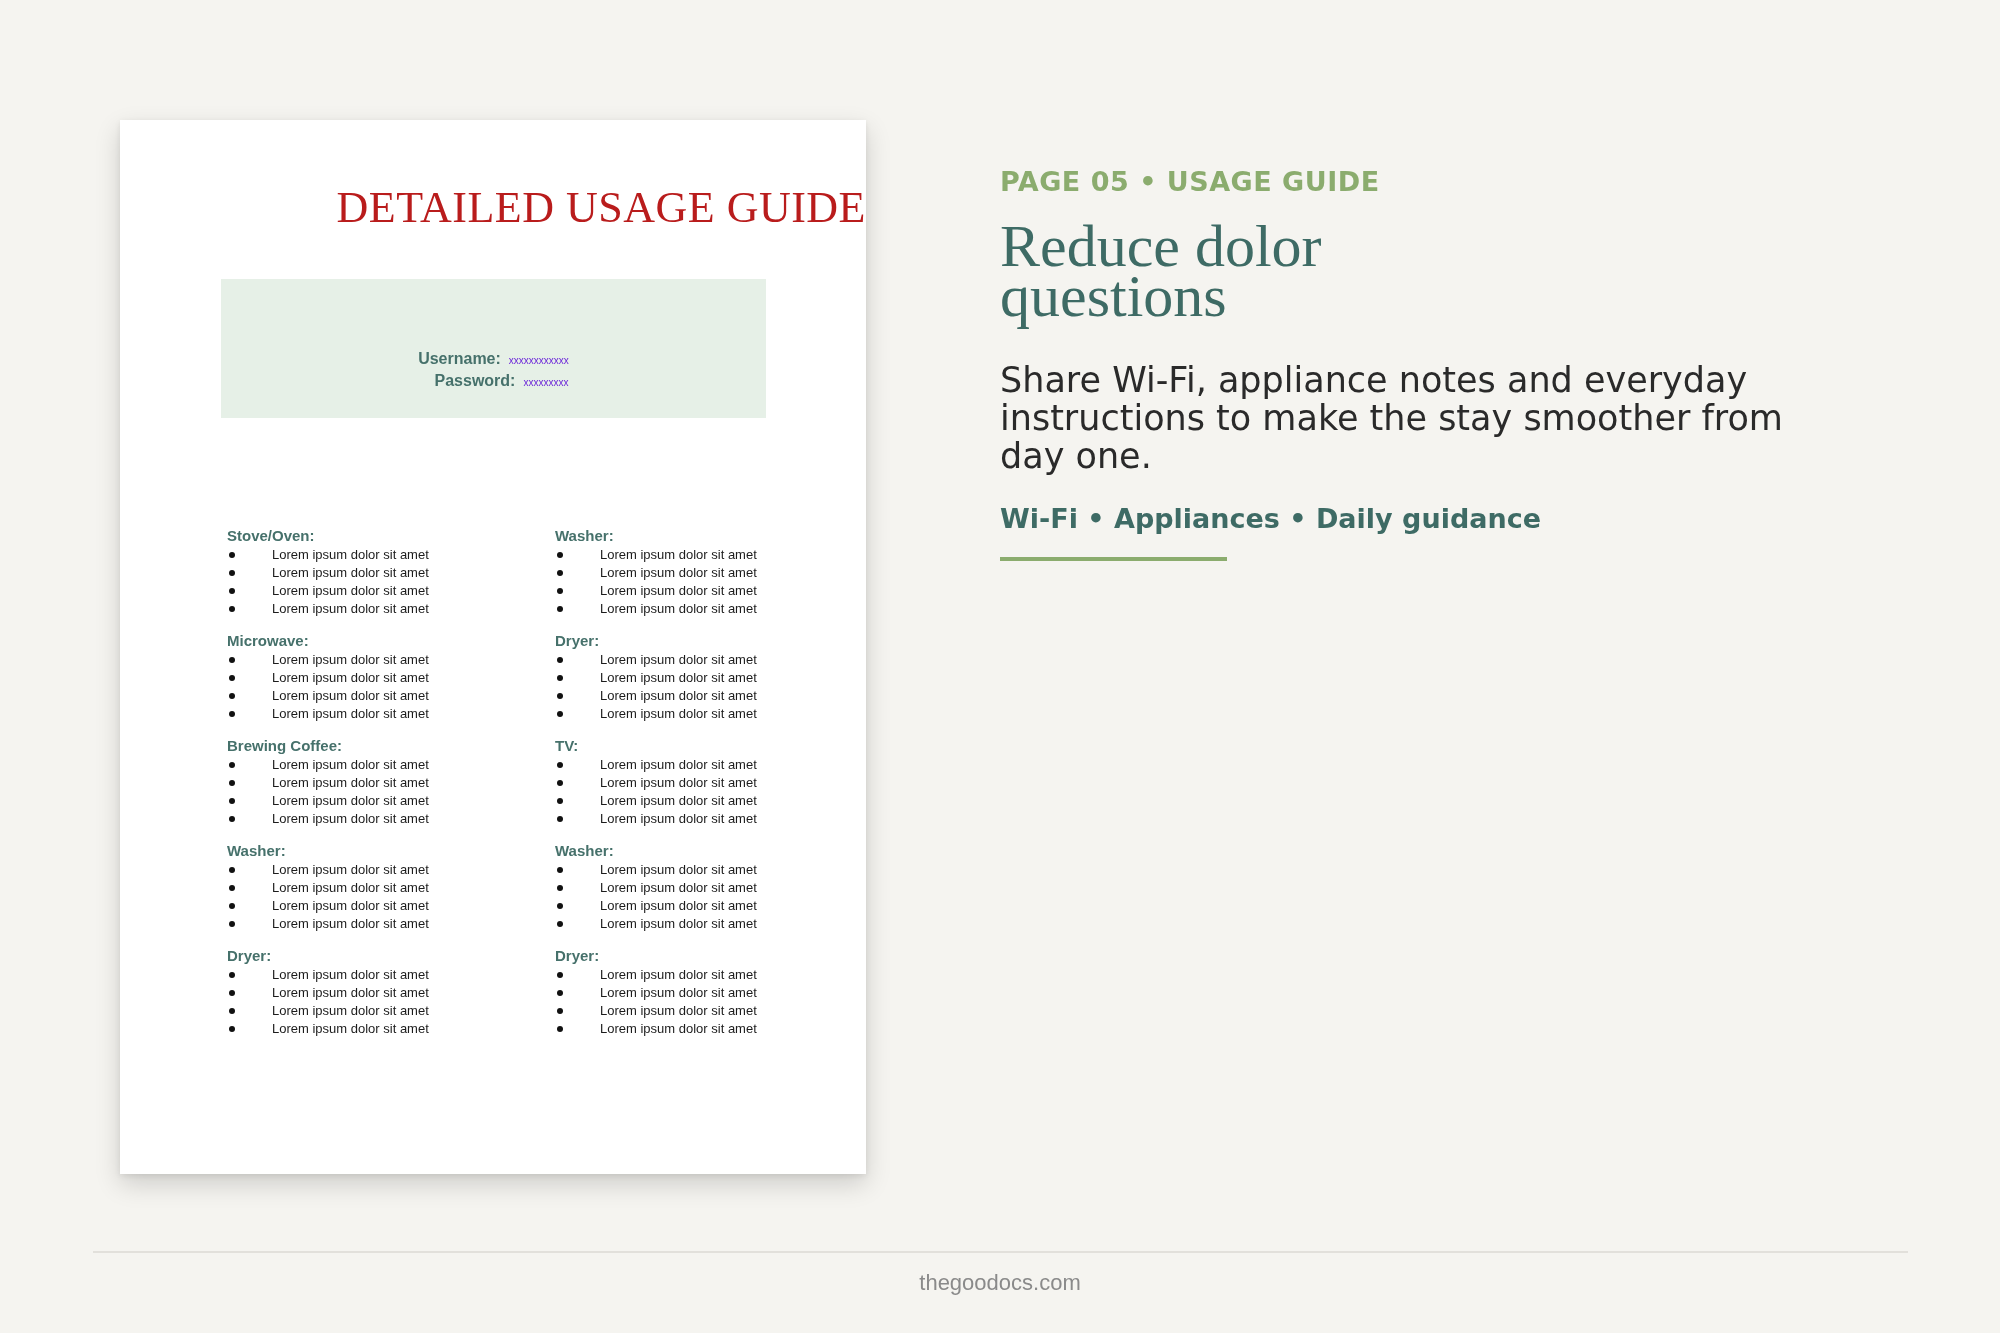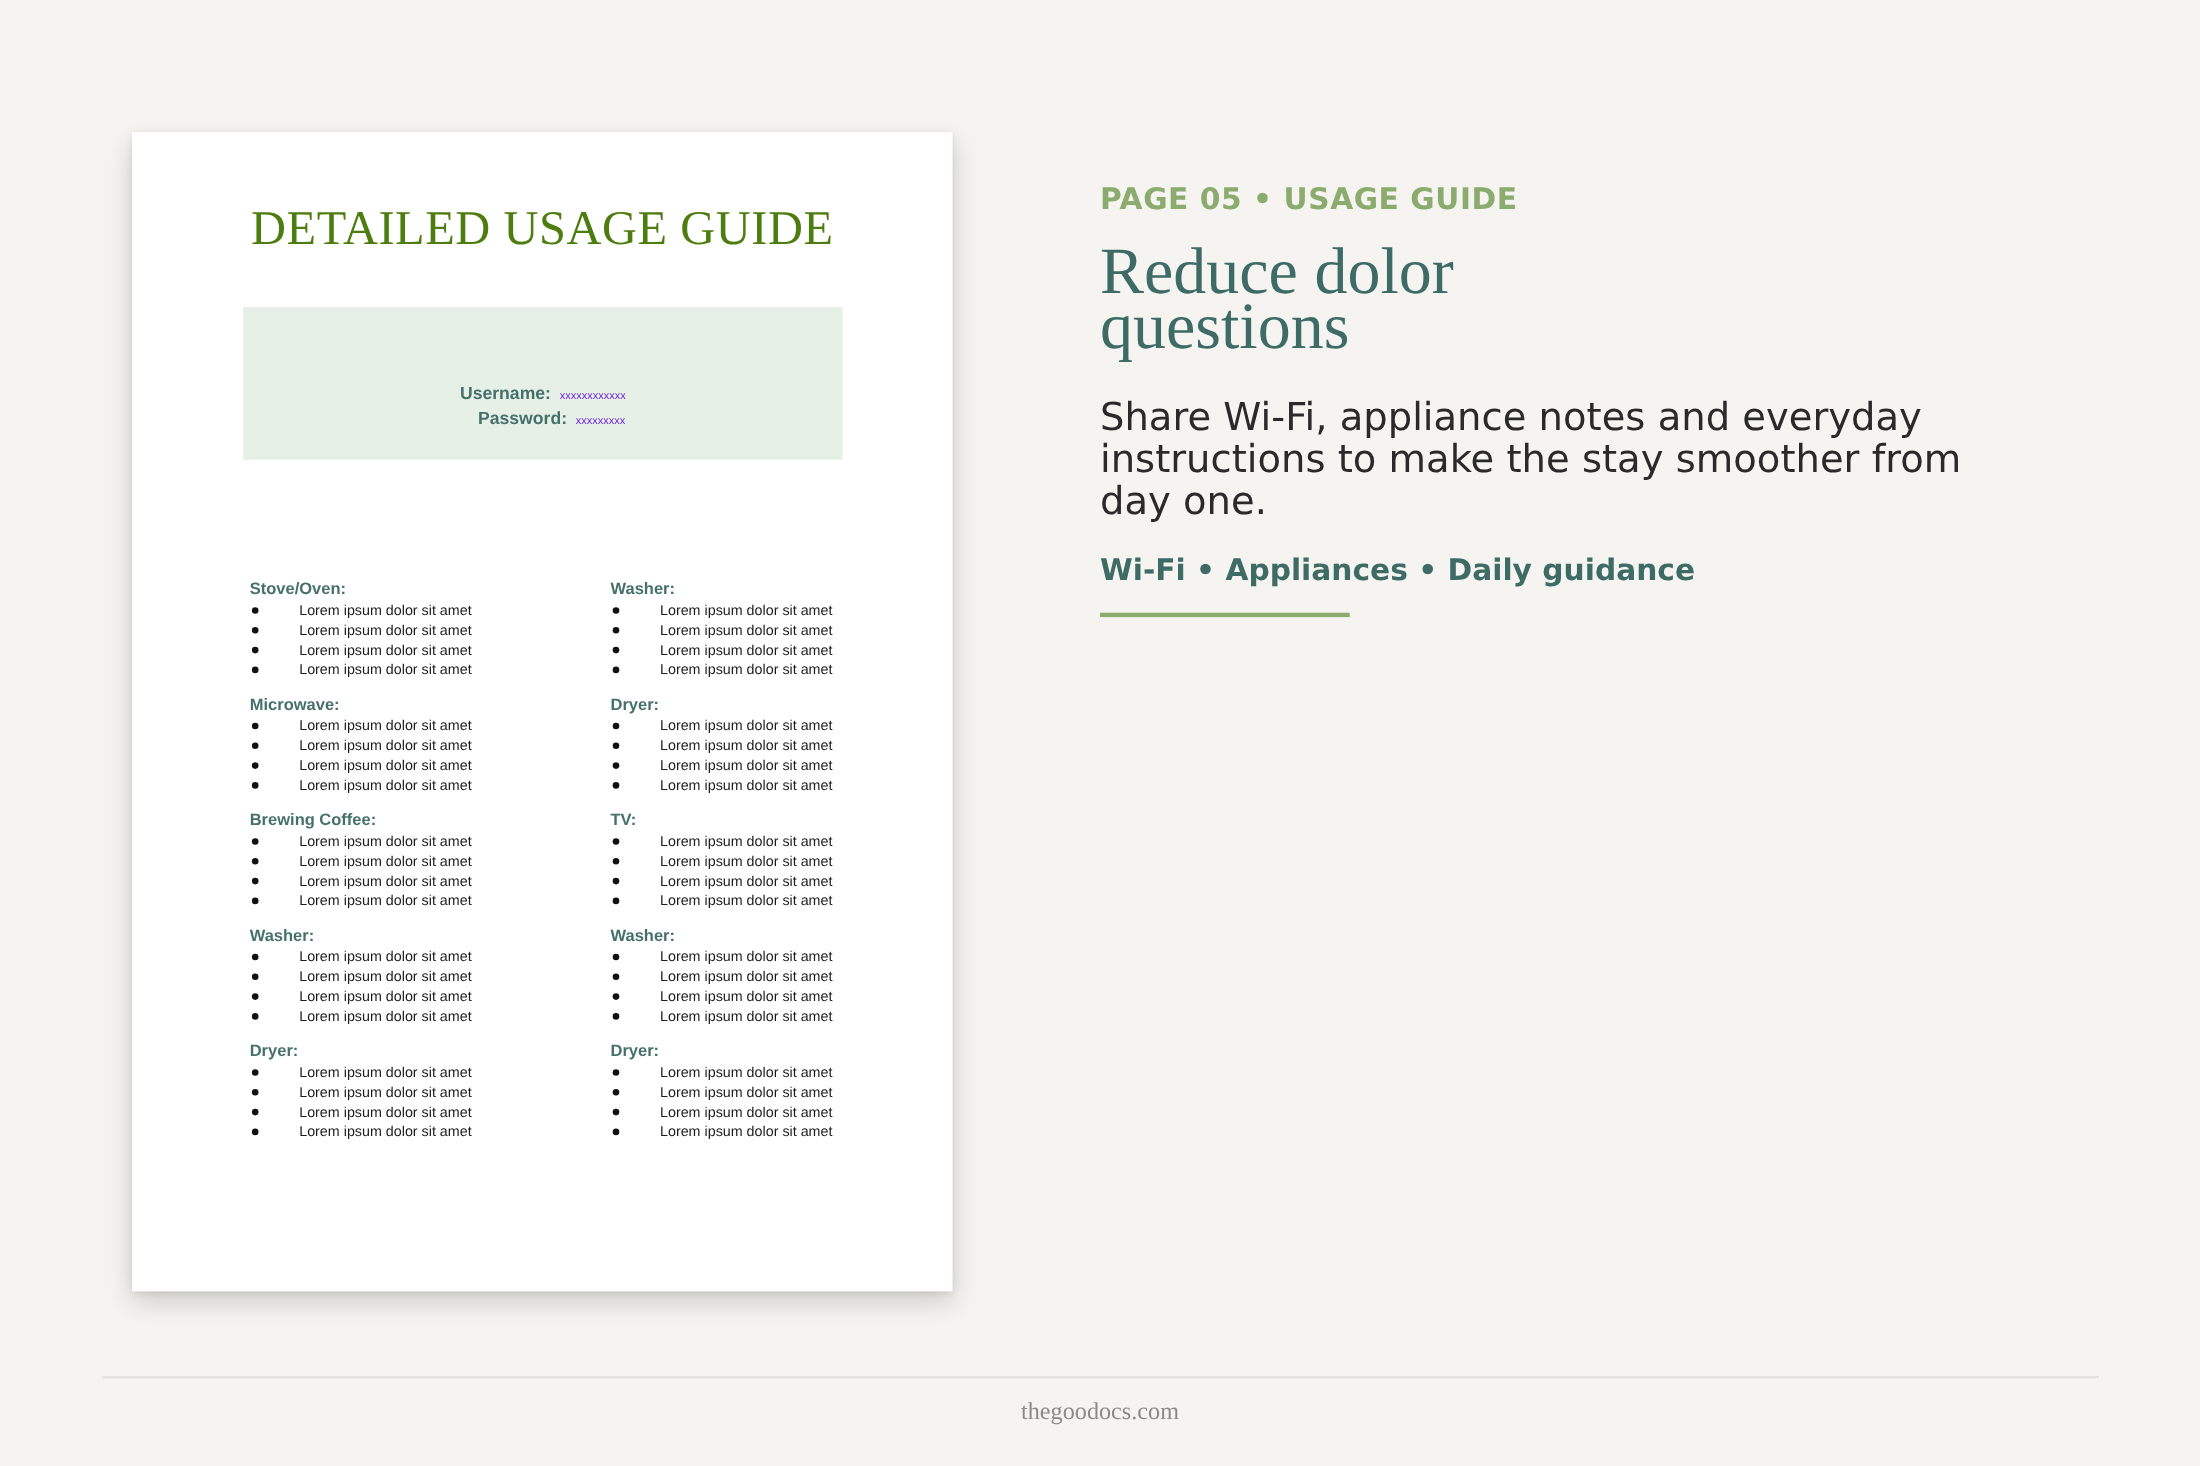--- a/index.html
+++ b/index.html
@@ -6,22 +6,22 @@
   body {
     width:2000px; height:1333px; background:#f5f4f0; position:relative; overflow:hidden;
     font-family: "DejaVu Sans", sans-serif;
   }
   .page {
     position:absolute; left:120px; top:120px; width:746px; height:1054px;
     background:#ffffff;
     box-shadow: 0 10px 24px rgba(0,0,0,0.16), 0 2px 6px rgba(0,0,0,0.08);
   }
   .doc-title {
-    position:absolute; left:0; right:0; top:66px; text-align:center;
-    font-family:"Liberation Serif", serif; font-size:44px; color:#4d7c0f;
+    position:absolute; left:0; right:0; top:66px; text-align:right;
+    font-family:"Liberation Serif", serif; font-size:44px; color:#b91c1c;
     letter-spacing:0.5px; line-height:1;
   }
   .wifi-box {
     position:absolute; left:101px; top:159px; width:545px; height:139px;
     background:#e6f0e7;
   }
   .wifi-title {
     position:absolute; left:0; right:0; top:10px; text-align:center;
     font-family:"Liberation Serif", serif; font-size:42px; color:#8bac6e; line-height:1.1;
   }
@@ -71,21 +71,21 @@
     color:#3e6b65; margin-top:30px; line-height:1;
   }
   .accent-bar {
     width:227px; height:4px; background:#8bac6e; margin-top:25px;
   }
   .footer-rule {
     position:absolute; left:93px; top:1251px; width:1815px; height:2px; background:#e2e0db;
   }
   .footer-text {
     position:absolute; left:0; right:0; top:1270px; text-align:center;
-    font-family:Liberation Serif, serif; font-size:22px; color:#8a8a8a;
+    font-family:Liberation Sans, sans-serif; font-size:22px; color:#8a8a8a;
   }
 </style>
 </head>
 <body>
 
 <div class="page">
   <div class="doc-title">DETAILED USAGE GUIDE</div>
 
   <div class="wifi-box">
     <div class="cred-row user">

